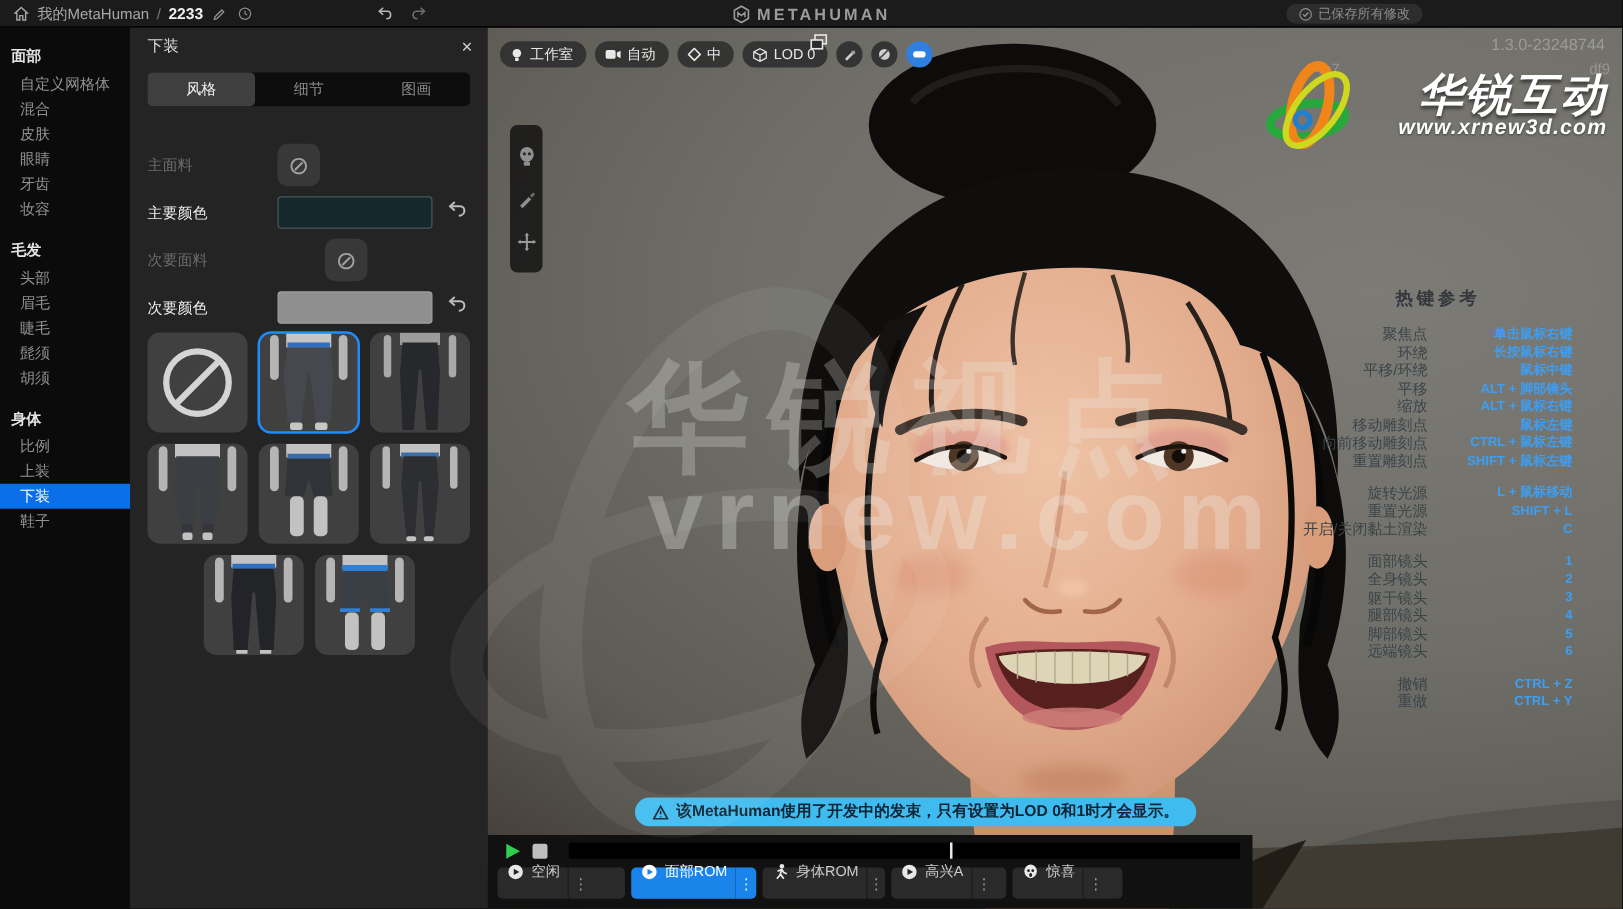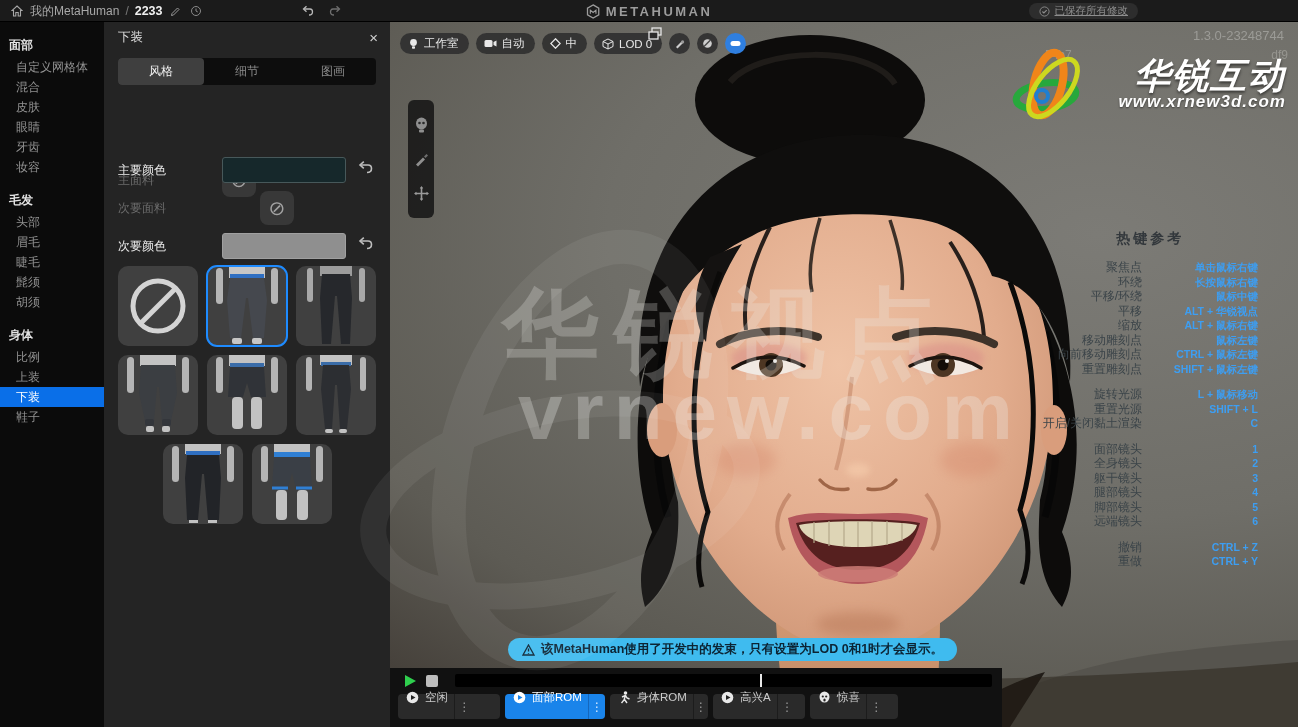--- a/index.html
+++ b/index.html
@@ -9,21 +9,21 @@
 
   
   .topbar { position:absolute; left:0; top:0; width:1298px; height:22px; background:#1b1b1b; border-bottom:1px solid #000; z-index:40; }
   .crumbs { position:absolute; left:10px; top:0; height:22px; display:flex; align-items:center; gap:6px; }
   .crumb-app { color:#a8a8a8; font-size:12px; }
   .crumb-sep { color:#7a7a7a; font-size:12px; }
   .crumb-cur { color:#f0f0f0; font-size:12.5px; font-weight:bold; }
   .tb-ico { width:14px; height:14px; display:inline-flex; align-items:center; justify-content:center; color:#9a9a9a; }
   .undo-redo { position:absolute; left:300px; top:0; height:22px; display:flex; align-items:center; gap:14px; }
   .mh-logo { position:absolute; left:50%; top:0; transform:translateX(-50%); height:22px; display:flex; align-items:center; gap:5px; color:#9c9c9c; font-weight:bold; font-size:13px; letter-spacing:2.5px; }
-  .saved-badge { position:absolute; right:160px; top:3px; height:16px; background:#2d2d2d; border-radius:9px; display:flex; align-items:center; gap:5px; padding:0 10px; color:#8e8e8e; font-size:10.5px;text-decoration:underline; }
+  .saved-badge { position:absolute; right:160px; top:3px; height:16px; background:#2d2d2d; border-radius:9px; display:flex; align-items:center; gap:5px; padding:0 10px; color:#8e8e8e; font-size:10.5px; }
 
   
   .sidenav { position:absolute; left:0; top:22px; width:104px; height:705px; background:#0b0b0b; z-index:30; padding-top:12px; }
   .nav-section-title { color:#e3e3e3; font-size:12px; font-weight:bold; padding:3px 16px 3px 9px; margin-top:12px; }
   .nav-section-title:first-child { margin-top:0; }
   .nav-item { color:#929292; font-size:12px; padding:1.5px 0 1.5px 16px; cursor:pointer; white-space:nowrap; }
   .nav-item.sel { background:#0a6fe8; color:#fff; }
 
   
   .panel { position:absolute; left:104px; top:22px; width:286px; height:705px; background:#242424; z-index:30; }
@@ -179,21 +179,21 @@
     <div class="panel-head">
       <span class="panel-title">下装</span>
       <span class="panel-close">×</span>
     </div>
     <div class="tabs">
       <div class="tab active">风格</div>
       <div class="tab">细节</div>
       <div class="tab">图画</div>
     </div>
 
-    <div class="field-row" style="top:92px;margin-top:48px;">
+    <div class="field-row" style="top:92px;">
       <span class="f-label dim">主面料</span>
       <span class="none-btn">⊘</span>
     </div>
     <div class="field-row" style="top:130px;">
       <span class="f-label">主要颜色</span>
       <span class="swatch" style="background: rgb(22, 40, 43);"></span>
       <span class="undo-mini">
         <svg width="18" height="16" viewBox="0 0 18 16">
             <path d="M5 5 H12 C14.5 5 15.5 7 15.5 8.5 C15.5 11 13.5 12.5 11 12.5" fill="none" stroke="#bdbdbd" stroke-width="1.6"></path>
             <path d="M7.8 1.6 L4 5 L7.8 8.4" fill="none" stroke="#bdbdbd" stroke-width="1.6"></path>
@@ -484,21 +484,21 @@
         <div class="hk-row">
             <span class="hk-label">环绕</span>
             <span class="hk-value">长按鼠标右键</span>
           </div>
         <div class="hk-row">
             <span class="hk-label">平移/环绕</span>
             <span class="hk-value">鼠标中键</span>
           </div>
         <div class="hk-row">
             <span class="hk-label">平移</span>
-            <span class="hk-value">ALT + 华锐视点</span>
+            <span class="hk-value">ALT + 脚部镜头</span>
           </div>
         <div class="hk-row">
             <span class="hk-label">缩放</span>
             <span class="hk-value">ALT + 鼠标右键</span>
           </div>
         <div class="hk-row">
             <span class="hk-label">移动雕刻点</span>
             <span class="hk-value">鼠标左键</span>
           </div>
         <div class="hk-row">

